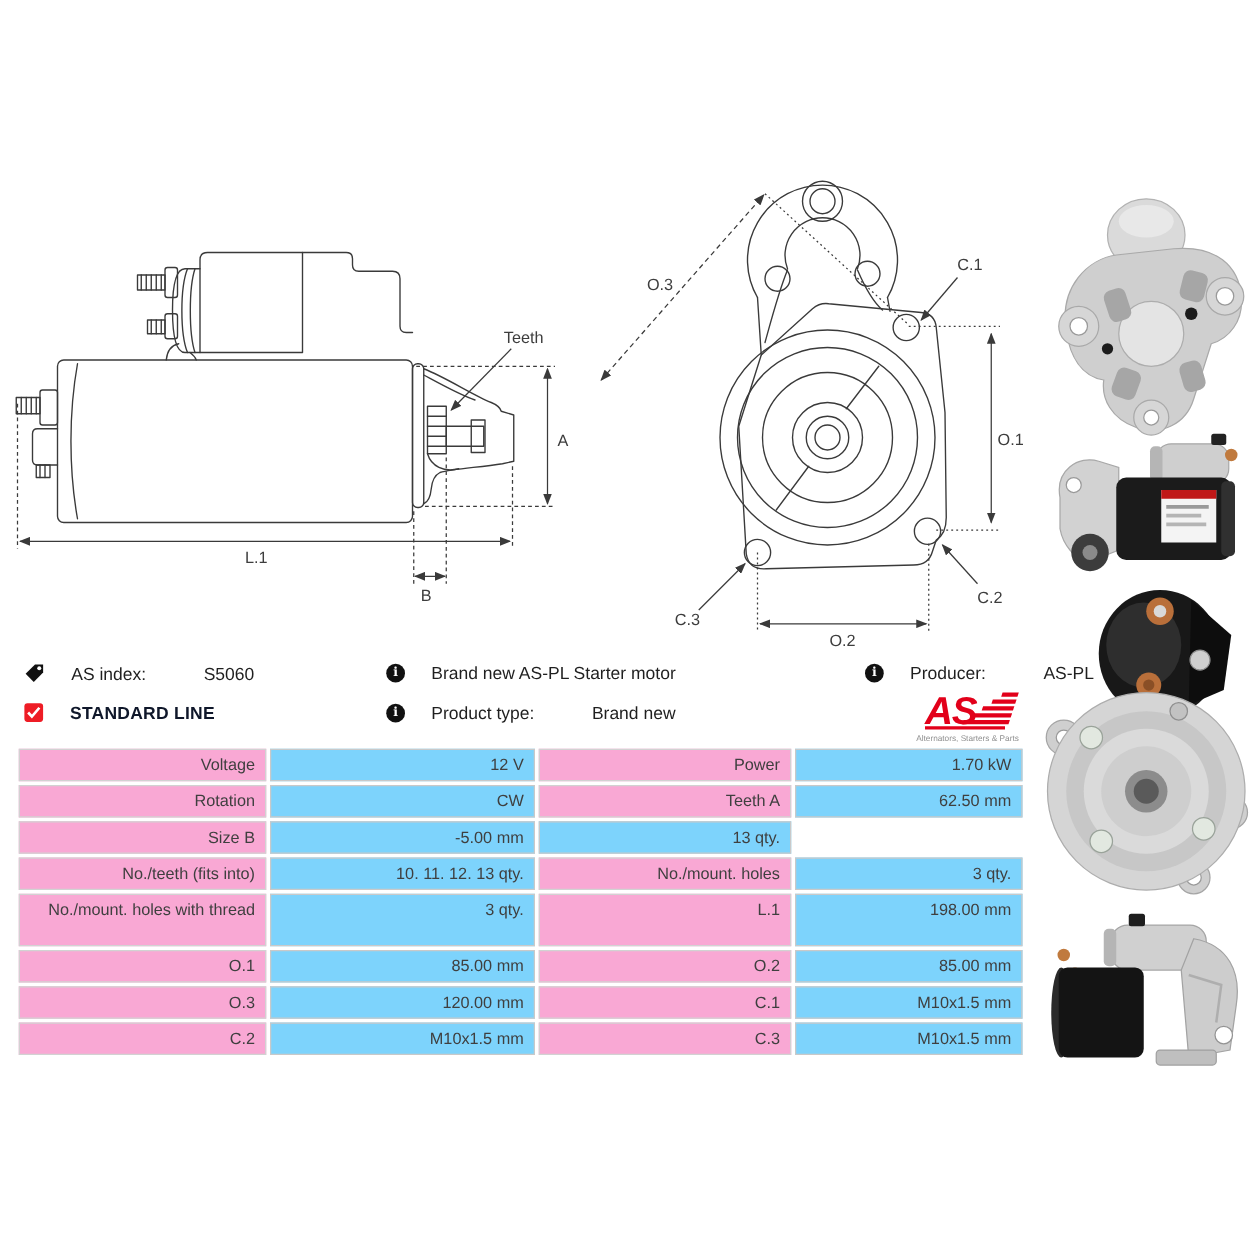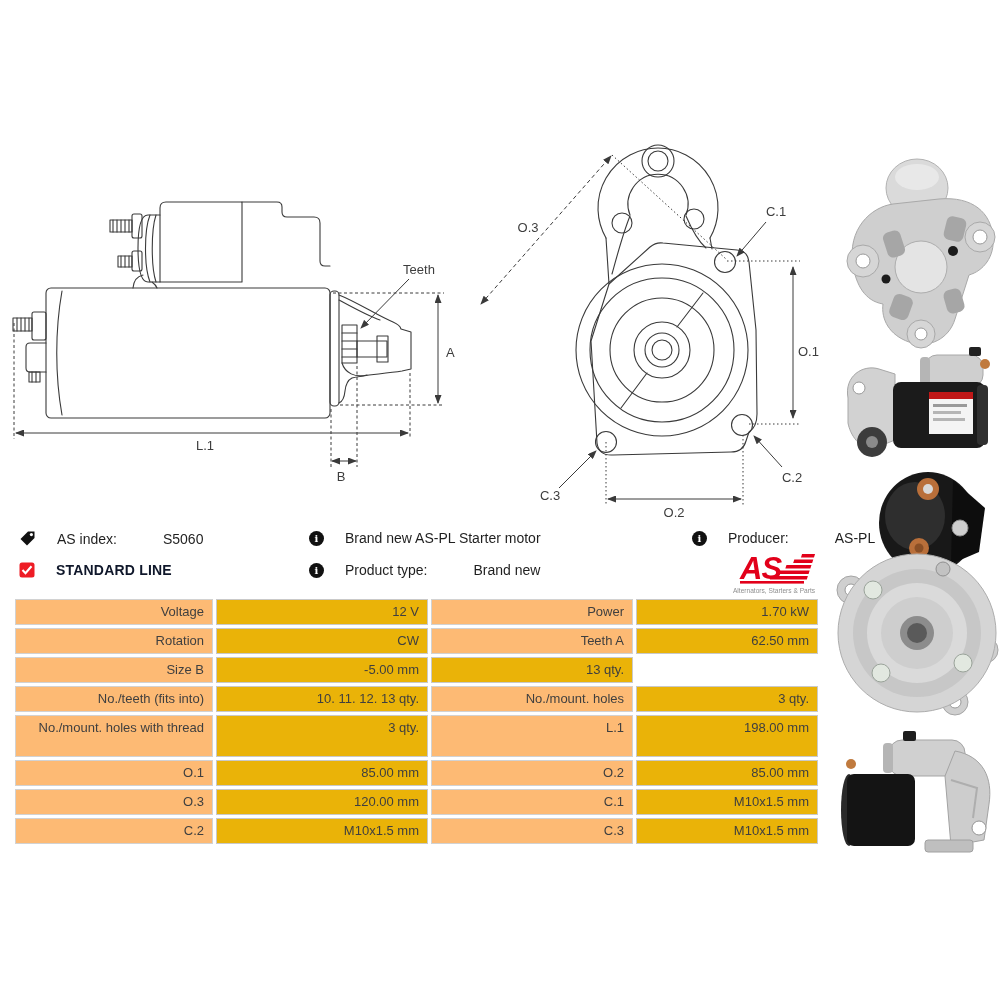--- a/index.html
+++ b/index.html
@@ -24,22 +24,22 @@
   .logo-as{font-size:31px;font-weight:700;font-style:italic;fill:#e2001a;letter-spacing:-1px;}
 
   
   .spec-table{position:absolute;left:15px;top:599px;display:flex;flex-direction:column;gap:3px;
               font-size:13px;color:#3f3f3f;}
   .trow{display:grid;grid-template-columns:198px 212px 202px 182px;gap:3px;height:26px;}
   .trow.tall{height:42px;}
   .trow>div{box-sizing:border-box;display:flex;align-items:center;justify-content:flex-end;
             padding:0 8px;text-align:right;line-height:1.18;}
   .trow.tall>div{align-items:flex-start;padding-top:4px;}
-  .cl{background:#fdba74;border:1px solid #d2d2d2;}
-  .cv{background:#eab308;border:1px solid #c9c9c9;}
+  .cl{background:#f9a8d4;border:1px solid #d2d2d2;}
+  .cv{background:#7dd3fc;border:1px solid #c9c9c9;}
 </style>
 </head>
 <body>
 
 <div id="canvas">
 
   <svg class="abs" style="left:0;top:130px" width="460" height="360" viewBox="0 0 460 360">
     <defs>
       <marker id="arS" markerWidth="9" markerHeight="7" refX="8" refY="3.5" orient="auto-start-reverse">
         <path d="M0,0 L9,3.5 L0,7 Z" fill="#3a3a3a"></path>

